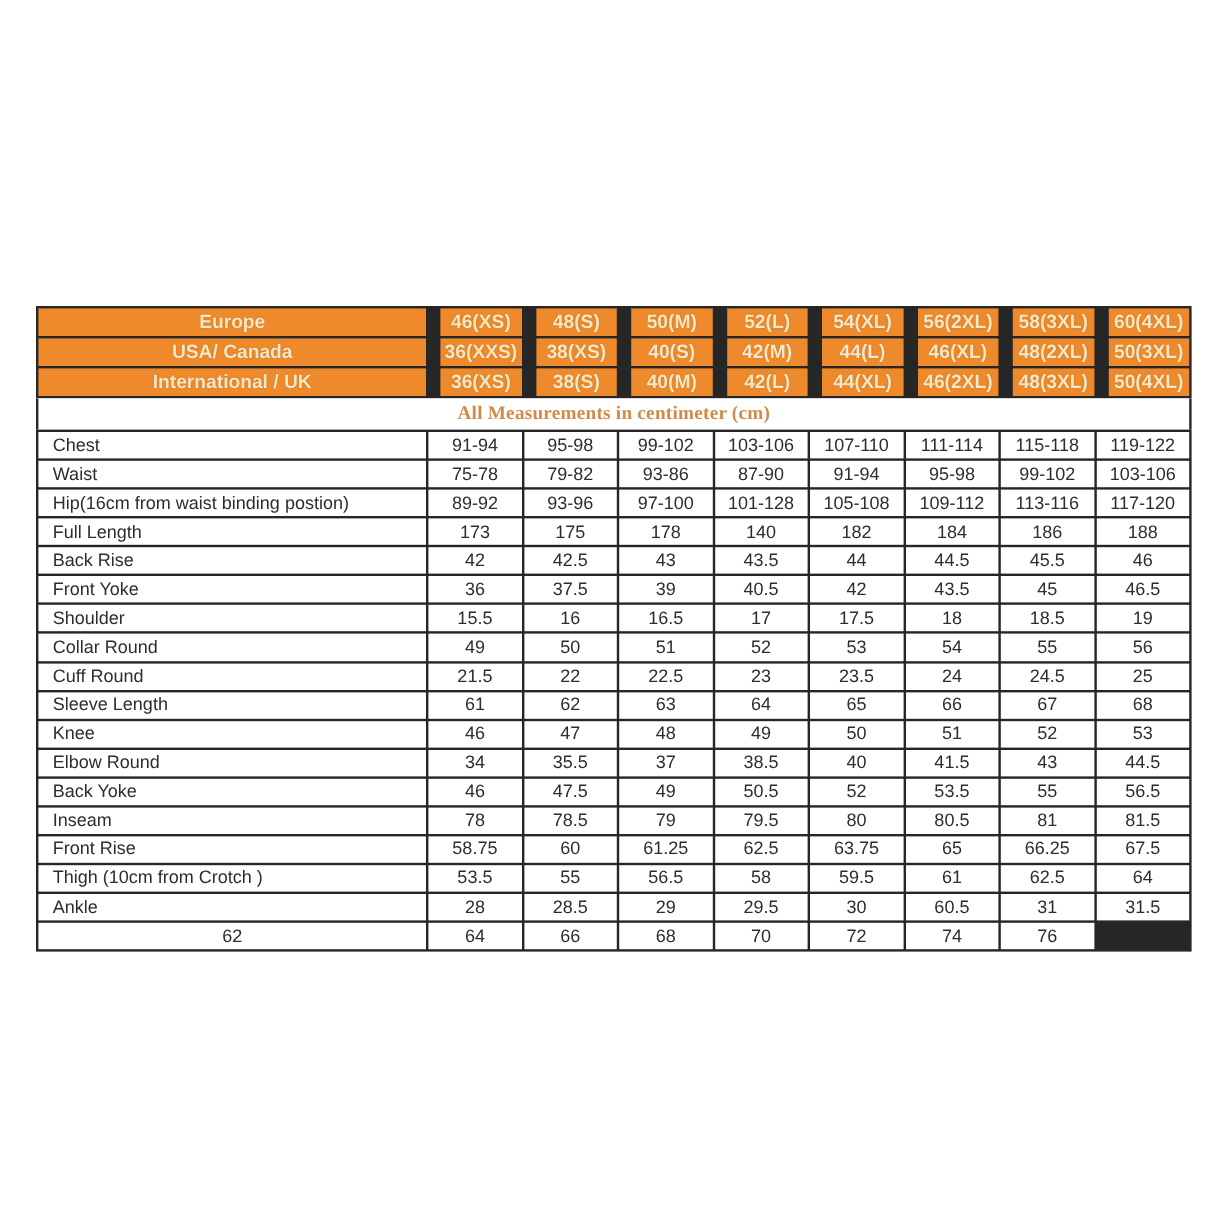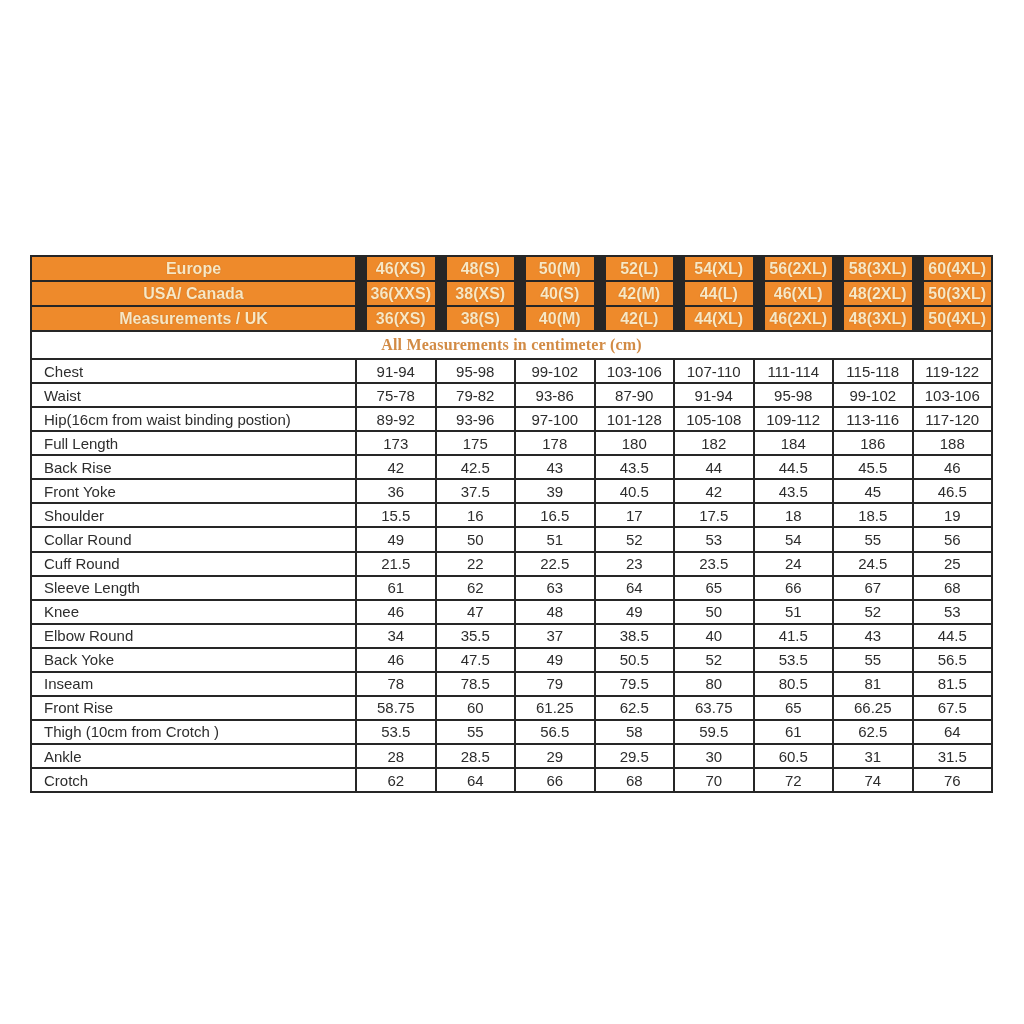--- a/index.html
+++ b/index.html
@@ -85,21 +85,21 @@
         <div class="h-cell">38(XS)</div>
         <div class="h-cell">40(S)</div>
         <div class="h-cell">42(M)</div>
         <div class="h-cell">44(L)</div>
         <div class="h-cell">46(XL)</div>
         <div class="h-cell">48(2XL)</div>
         <div class="h-cell">50(3XL)</div>
       </div>
 
   <div class="h-row">
-    <div class="h-cell h-label">Measurements / UK</div>
+    <div class="h-cell h-label">International / UK</div>
   <div class="h-cell">36(XS)</div>
         <div class="h-cell">38(S)</div>
         <div class="h-cell">40(M)</div>
         <div class="h-cell">42(L)</div>
         <div class="h-cell">44(XL)</div>
         <div class="h-cell">46(2XL)</div>
         <div class="h-cell">48(3XL)</div>
         <div class="h-cell">50(4XL)</div>
       </div>
 </div>
@@ -143,21 +143,21 @@
         <div class="d-cell">109-112</div>
         <div class="d-cell">113-116</div>
         <div class="d-cell">117-120</div>
       </div>
 
   <div class="d-row">
     <div class="d-cell d-label">Full Length</div>
   <div class="d-cell">173</div>
         <div class="d-cell">175</div>
         <div class="d-cell">178</div>
-        <div class="d-cell">180</div>
+        <div class="d-cell">140</div>
         <div class="d-cell">182</div>
         <div class="d-cell">184</div>
         <div class="d-cell">186</div>
         <div class="d-cell">188</div>
       </div>
 
   <div class="d-row">
     <div class="d-cell d-label">Back Rise</div>
   <div class="d-cell">42</div>
         <div class="d-cell">42.5</div>
@@ -307,21 +307,20 @@
         <div class="d-cell">28.5</div>
         <div class="d-cell">29</div>
         <div class="d-cell">29.5</div>
         <div class="d-cell">30</div>
         <div class="d-cell">60.5</div>
         <div class="d-cell">31</div>
         <div class="d-cell">31.5</div>
       </div>
 
   <div class="d-row">
-    <div class="d-cell d-label">Crotch</div>
   <div class="d-cell">62</div>
         <div class="d-cell">64</div>
         <div class="d-cell">66</div>
         <div class="d-cell">68</div>
         <div class="d-cell">70</div>
         <div class="d-cell">72</div>
         <div class="d-cell">74</div>
         <div class="d-cell">76</div>
       </div>
 </div>

